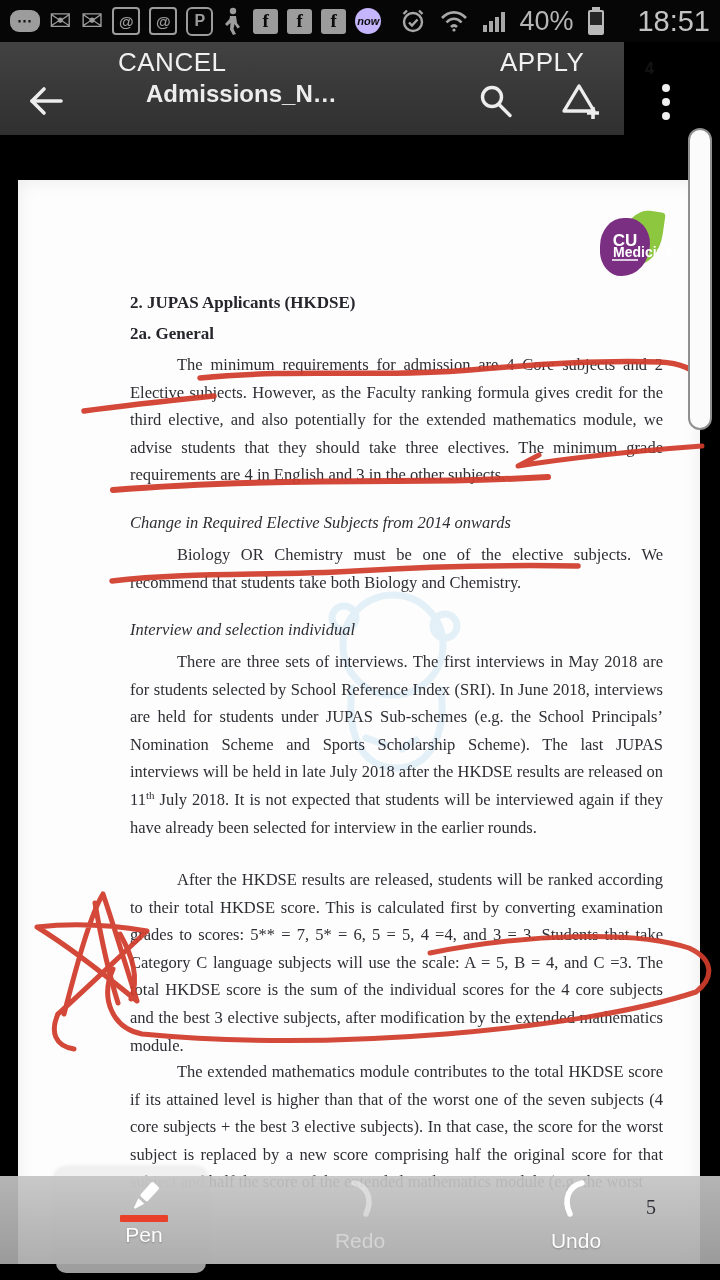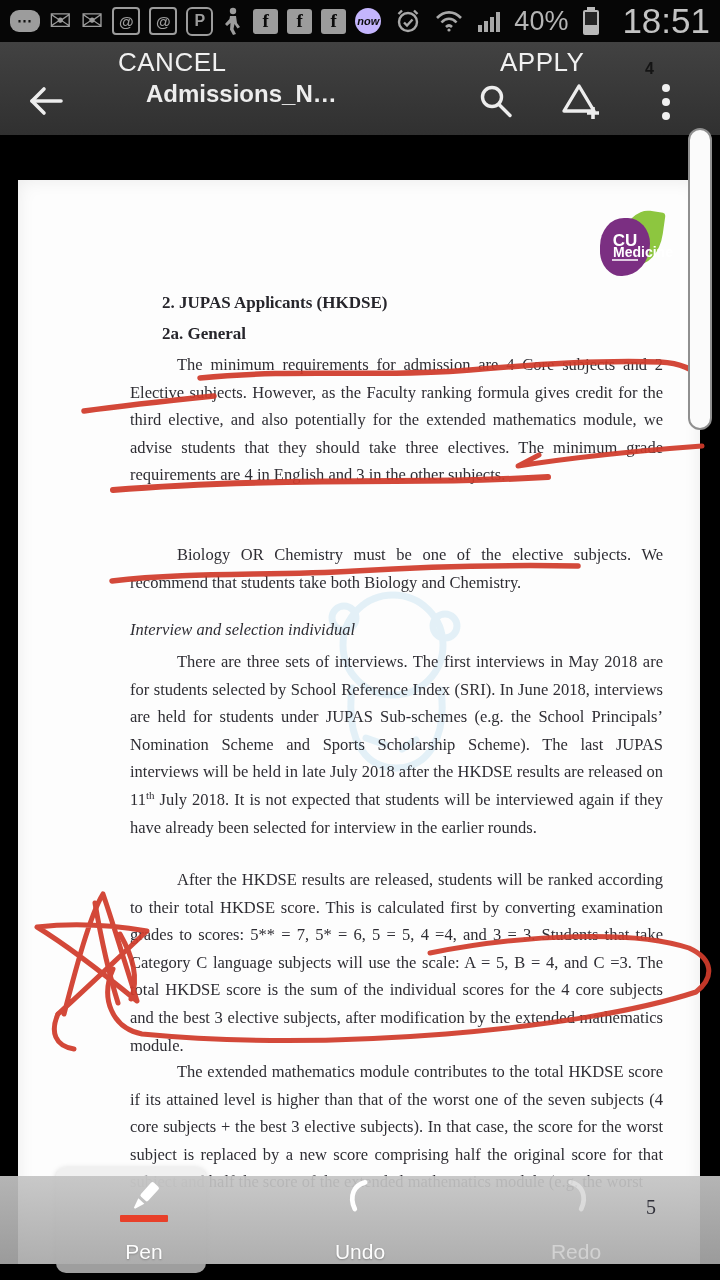--- a/index.html
+++ b/index.html
@@ -13,40 +13,40 @@
   .sb-left{display:flex;align-items:center;gap:9px;}
   .sb-right{display:flex;align-items:center;gap:12px;}
   .nic{display:inline-flex;align-items:center;justify-content:center;color:#9c9c9c;}
   .g-dots{width:30px;height:22px;background:#9c9c9c;border-radius:9px;color:#111;font-weight:bold;font-size:15px;letter-spacing:1px;}
   .g-env{font-size:27px;line-height:22px;color:#9c9c9c;}
   .g-at{width:24px;height:24px;border:2px solid #9c9c9c;border-radius:4px;font-size:15px;font-weight:bold;}
   .g-p{width:23px;height:25px;border:2px solid #9c9c9c;border-radius:6px;font-size:16px;font-weight:bold;}
   .g-f{width:25px;height:25px;background:#9c9c9c;border-radius:3px;color:#0b0b0b;font-weight:bold;font-size:19px;font-family:"Liberation Serif",serif;}
   .g-now{width:26px;height:26px;background:#c4b5fd;border-radius:50%;color:#0b0b0b;font-weight:bold;font-size:11px;font-style:italic;}
   .sb-pct{color:#b5b5b5;font-size:27px;}
-  .sb-time{color:#c3c3c3;font-size:35px;margin-left:8px;}
-
-  
-  .app-bar{position:absolute;left:0;top:42px;width:720px;height:93px;
+  .sb-time{color:#c3c3c3;font-size:29px;margin-left:18px;}
+
+  
+  .app-bar{position:absolute;left:0;top:42px;width:624px;height:93px;
            background:linear-gradient(#424242,#303030);}
   .ov-btn{position:absolute;top:5px;color:#f1f1f1;font-size:26px;letter-spacing:.5px;cursor:pointer;}
   .doc-title{position:absolute;left:146px;top:38px;color:#ededed;font-size:24px;font-weight:600;width:300px;
              white-space:nowrap;overflow:hidden;}
   .badge4{position:absolute;left:645px;top:18px;color:#141414;font-size:16px;font-weight:bold;}
   .menu-dots{position:absolute;left:662px;top:42px;display:flex;flex-direction:column;gap:6px;}
   .menu-dots i{width:8px;height:8px;border-radius:50%;background:#f0f0f0;}
 
   
   .viewer{position:absolute;left:0;top:135px;width:720px;height:1145px;background:#000;}
   .page{position:absolute;left:18px;top:45px;width:682px;height:1084px;background:#fdfdfd;
         box-shadow:inset 0 0 18px rgba(0,0,0,.08);}
   .doc{position:absolute;left:112px;width:533px;color:#2e2d33;font-family:"Liberation Serif",serif;
        font-size:16.5px;line-height:27.6px;text-align:justify;}
   .doc.ind{text-indent:47px;}
-  .doc-h{position:absolute;left:112px;color:#26252b;font-family:"Liberation Serif",serif;font-size:17px;font-weight:bold;margin-left:32px;}
+  .doc-h{position:absolute;left:112px;color:#26252b;font-family:"Liberation Serif",serif;font-size:17px;font-weight:bold;}
   .doc-i{position:absolute;left:112px;color:#2e2d33;font-family:"Liberation Serif",serif;font-size:16.5px;font-style:italic;}
   .doc sup{font-size:11px;line-height:0;}
 
   
   .logo{position:absolute;left:582px;top:30px;width:64px;height:70px;}
   .logo .leaf{position:absolute;left:22px;top:0px;width:40px;height:56px;background:#8dc63f;
               border-radius:88% 10% 90% 55%;transform:rotate(8deg);}
   .logo .blob{position:absolute;left:0px;top:8px;width:50px;height:58px;background:#7b2f82;
               border-radius:50% 46% 58% 44%;display:flex;flex-direction:column;align-items:center;justify-content:center;}
   .logo .cu{color:#fff;font-weight:bold;font-size:17px;line-height:15px;font-family:"Liberation Sans",sans-serif;}
@@ -62,21 +62,21 @@
 
   
   .ink{position:absolute;left:0;top:0;width:720px;height:1280px;z-index:5;pointer-events:none;}
 
   
   .tools{position:absolute;left:0;top:1176px;width:720px;height:88px;z-index:10;
          background:linear-gradient(rgba(196,196,196,.92),rgba(168,168,168,.92));
          display:flex;padding:0 36px;box-sizing:border-box;}
   .tool{flex:1;display:flex;flex-direction:column;align-items:center;justify-content:flex-start;
         position:relative;padding-top:2px;cursor:pointer;}
-  .tool .lbl{color:#fdfdfd;font-size:21px;margin-top:18px;text-shadow:0 1px 2px rgba(0,0,0,.25);}
+  .tool .lbl{color:#fdfdfd;font-size:21px;margin-top:1px;text-shadow:0 1px 2px rgba(0,0,0,.25);}
   .tool.disabled .lbl{color:rgba(255,255,255,.42);text-shadow:none;}
   .tool.disabled svg{opacity:.42;}
   .pen-tile{position:absolute;left:56px;top:1167px;width:150px;height:106px;z-index:9;
             background:rgba(233,233,233,.68);border-radius:10px;box-shadow:0 2px 6px rgba(0,0,0,.22);}
   .pen-color-bar{width:48px;height:7px;background:#e8402a;border-radius:1px;margin-top:-7px;}
   .icon44{width:44px;height:44px;}
 </style>
 </head>
 <body>
 
@@ -189,20 +189,21 @@
           <span class="cu">CU</span>
           <span class="med">Medicine</span>
           <span class="tag"></span>
         </div>
       </div>
 
       <div class="doc-h" style="top:113px;">2. JUPAS Applicants (HKDSE)</div>
       <div class="doc-h" style="top:144px;text-align:center;">2a. General</div>
 
       <div class="doc ind" style="top:171px;">The minimum requirements for admission are 4 Core subjects and 2 Elective subjects. However, as the Faculty ranking formula gives credit for the third elective, and also potentially for the extended mathematics module, we advise students that they should take three electives. The minimum grade requirements are 4 in English and 3 in the other subjects.</div>
+      <div class="doc-i" style="top:333px;">Change in Required Elective Subjects from 2014 onwards</div>
       <div class="doc ind" style="top:361px;">Biology OR Chemistry must be one of the elective subjects. We recommend that students take both Biology and Chemistry.</div>
       <div class="doc-i" style="top:440px;">Interview and selection individual</div>
       <div class="doc ind" style="top:468px;">There are three sets of interviews. The first interviews in May 2018 are for students selected by School Reference Index (SRI). In June 2018, interviews are held for students under JUPAS Sub-schemes (e.g. the School Principals’ Nomination Scheme and Sports Scholarship Scheme). The last JUPAS interviews will be held in late July 2018 after the HKDSE results are released on 11<sup>th</sup> July 2018. It is not expected that students will be interviewed again if they have already been selected for interview in the earlier rounds.</div>
       <div class="doc ind" style="top:686px;">After the HKDSE results are released, students will be ranked according to their total HKDSE score. This is calculated first by converting examination grades to scores:  5** = 7, 5* = 6, 5 = 5, 4 =4, and 3 = 3. Students that take Category C language subjects will use the scale: A = 5, B = 4, and C =3. The total HKDSE score is the sum of the individual scores for the 4 core subjects and the best 3 elective subjects, after modification by the extended mathematics module.</div>
       <div class="doc ind" style="top:878px;">The extended mathematics module contributes to the total HKDSE score if its attained level is higher than that of the worst one of the seven subjects (4 core subjects + the best 3 elective subjects). In that case, the score for the worst subject is replaced by a new score comprising half the original score for that subject and half the score of the extended mathematics module (e.g. the worst</div>
     </div>
   </div>
 
   <div class="scroll-handle"></div>
 
@@ -230,27 +231,27 @@
     <div class="tool" style="z-index:11;">
       <svg class="icon44" viewBox="0 0 44 44">
         <g transform="rotate(42 22 20)" fill="#fff">
           <rect x="17" y="2" width="10" height="19" rx="2"></rect>
           <path d="M18 24 h8 l-3.5 10 h-1.5 z"></path>
         </g>
       </svg>
       <div class="pen-color-bar"></div>
       <span class="lbl">Pen</span>
     </div>
+    <div class="tool disabled">
+      <svg class="icon44" viewBox="0 0 44 44" style="margin-bottom:6px;">
+        <path d="M16 5 C29 8 35 21 28 36" fill="none" stroke="#fff" stroke-width="5.5" stroke-linecap="round"></path>
+      </svg>
+      <span class="lbl">Redo</span>
+    </div>
     <div class="tool">
       <svg class="icon44" viewBox="0 0 44 44" style="margin-bottom:6px;">
         <path d="M28 5 C15 8 9 21 16 36" fill="none" stroke="#fff" stroke-width="5.5" stroke-linecap="round"></path>
       </svg>
       <span class="lbl">Undo</span>
     </div>
-    <div class="tool disabled">
-      <svg class="icon44" viewBox="0 0 44 44" style="margin-bottom:6px;">
-        <path d="M16 5 C29 8 35 21 28 36" fill="none" stroke="#fff" stroke-width="5.5" stroke-linecap="round"></path>
-      </svg>
-      <span class="lbl">Redo</span>
-    </div>
   </div>
 
 </div>
 
 </body></html>

